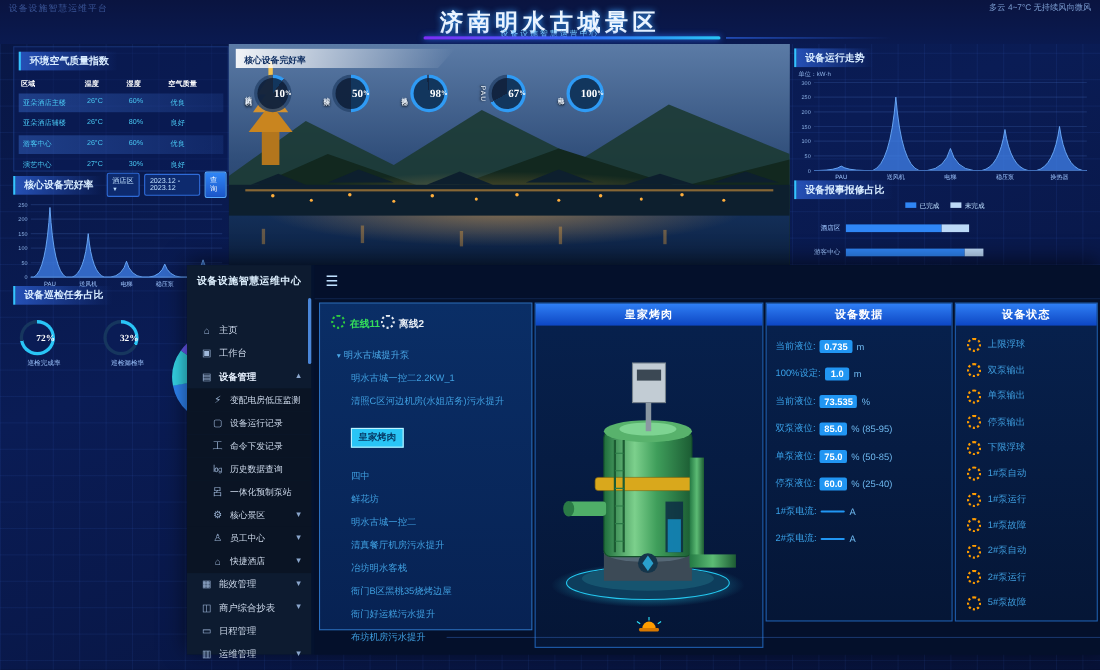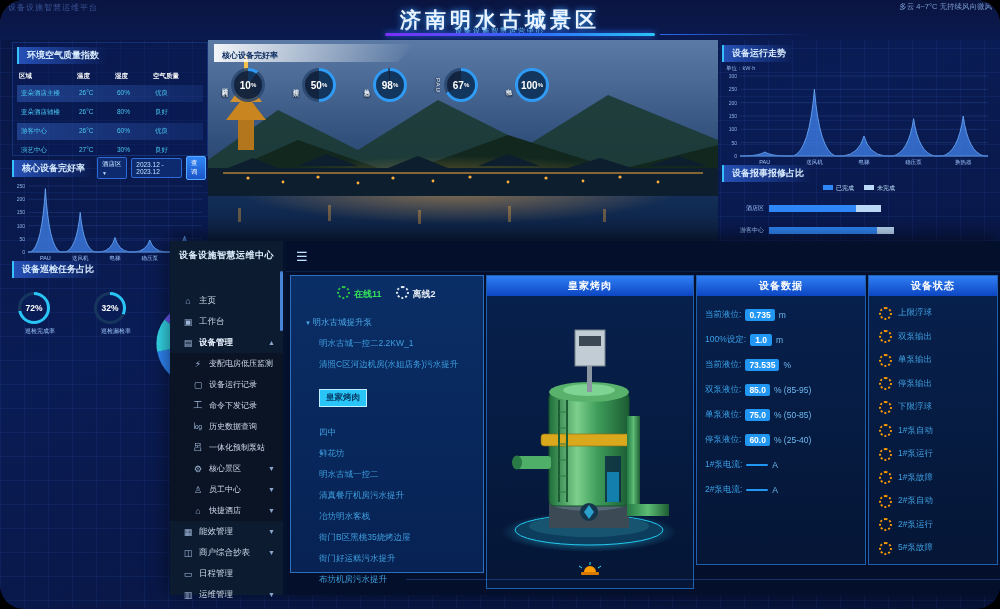--- a/index.html
+++ b/index.html
@@ -1,18 +1,18 @@
 <!DOCTYPE html>
 <html><head>
 <meta charset="utf-8">
 <style>
   html,body{margin:0;padding:0;background:#000;}
   #stage{position:relative;width:1000px;height:609px;overflow:hidden;
     font-family:"Liberation Sans","DejaVu Sans",sans-serif;color:#cfe4ff;
-    background:linear-gradient(160deg,#081643 0%,#0a1c55 40%,#071238 100%);border-radius:24px;}
+    background:linear-gradient(160deg,#081643 0%,#0a1c55 40%,#071238 100%);}
   
   #stage::before{content:"";position:absolute;inset:0;
     background-image:linear-gradient(rgba(60,110,220,.10) 1px,transparent 1px),
       linear-gradient(90deg,rgba(60,110,220,.10) 1px,transparent 1px);
     background-size:24px 24px;pointer-events:none;}
   .abs{position:absolute;}
   
   .bs-header{left:0;top:0;width:1000px;height:40px;background:linear-gradient(180deg,#0a1440,#0a1a50);}
   .bs-title{left:0;top:6px;width:1000px;text-align:center;font-size:21px;font-weight:bold;
     color:#eaf4ff;letter-spacing:4px;text-shadow:0 0 6px #3aa0ff;}
@@ -35,22 +35,22 @@
   .env-row.hl{background:linear-gradient(90deg,rgba(70,130,240,.35),rgba(70,130,240,.12));}
   
   .alarm-panel{left:12px;top:156px;width:194px;height:99px;}
   .ctrl{font-size:6.5px;color:#bfe0ff;background:#0d2a6e;border:1px solid #2f6bd8;
     border-radius:2px;padding:2px 4px;display:inline-block;}
   .btn-q{background:linear-gradient(180deg,#2f86f6,#1b55c8);color:#fff;border:1px solid #57a9ff;}
   
   .insp-panel{left:12px;top:258px;width:158px;height:130px;}
   .ring{position:relative;width:32px;height:32px;border-radius:50%;}
   .ring::after{content:"";position:absolute;inset:3px;border-radius:50%;background:#0a1c55;}
-  .ring .v{position:absolute;inset:0;display:flex;align-items:center;justify-content:center;
-    font-size:8.5px;font-weight:bold;color:#fff;z-index:2;}
+  .ring .v{position:absolute;inset:0;display:flex;align-items:center;justify-content:flex-end;
+    font-size:8.5px;font-weight:bold;color:#fff;z-index:2;font-family:Liberation Serif, serif;}
   .ring-label{font-size:6px;color:#9fc6ff;margin-top:3px;text-align:center;width:44px;}
   
   .photo{left:208px;top:40px;width:510px;height:214px;overflow:hidden;
     background:linear-gradient(180deg,#55749e 0%,#33517c 22%,#1f3a63 40%,#172c4e 55%,#10223e 100%);}
   .photo svg{position:absolute;left:0;top:0;}
   .photo-banner{position:absolute;left:6px;top:4px;width:200px;height:18px;
     background:linear-gradient(90deg,rgba(255,255,255,.92),rgba(255,255,255,0));
     clip-path:polygon(0 0,100% 0,92% 100%,0 100%);}
   .photo-banner span{font-size:8px;font-weight:bold;color:#0a2a5e;margin-left:8px;line-height:15px;}
   .gauges{position:absolute;left:14px;top:28px;display:flex;gap:28px;}
@@ -84,21 +84,21 @@
   .mi.bold{font-weight:bold;color:#e8f2ff;}
   .side-scroll{position:absolute;right:0;top:30px;width:3px;height:60px;background:#4a86d8;border-radius:2px;}
   .main{position:absolute;left:116px;top:0;width:714px;height:354px;background:#04102b;}
   .toolbar{height:30px;display:flex;align-items:center;padding-left:10px;border-bottom:1px solid rgba(50,100,180,.2);}
   .burger{font-size:13px;color:#bfe0ff;cursor:pointer;}
   .apanel{position:absolute;top:34px;background:linear-gradient(180deg,#07214e,#051636);
     border:1px solid #1f5fb0;}
   .apanel-head{height:20px;background:linear-gradient(180deg,#2f7ff5,#0d46c3);display:flex;
     align-items:center;justify-content:center;font-size:10px;font-weight:bold;color:#fff;letter-spacing:1px;}
   .tree-panel{left:4px;width:192px;height:296px;background:linear-gradient(180deg,#0a2e66,#072253);border:1px solid #2a6fc0;}
-  .tree-head{display:flex;align-items:center;gap:14px;padding:10px 10px 4px 10px;font-size:9px;margin-left:36px;}
+  .tree-head{display:flex;align-items:center;padding:10px 10px 4px 10px;font-size:9px;}
   .spin{display:inline-block;width:9px;height:9px;border-radius:50%;border:2px dotted #2ecc40;margin-right:4px;vertical-align:-2px;}
   .spin.off{border-color:#e8eef5;}
   .t-online{color:#35e05a;font-weight:bold;}
   .t-offline{color:#e8eef5;font-weight:bold;}
   .tree{padding:6px 4px 0 14px;font-size:8.5px;color:#3f9fe0;}
   .tree .parent{color:#4aa8e8;margin:6px 0;}
   .tree .node{margin:9px 0 9px 14px;white-space:nowrap;overflow:hidden;cursor:pointer;}
   .tree .node.sel{display:inline-block;background:#29c5f6;color:#053a66;font-weight:bold;
     padding:2px 6px;border:1px solid #bdf1ff;margin-left:14px;}
   .pump-panel{left:200px;width:206px;height:312px;}

